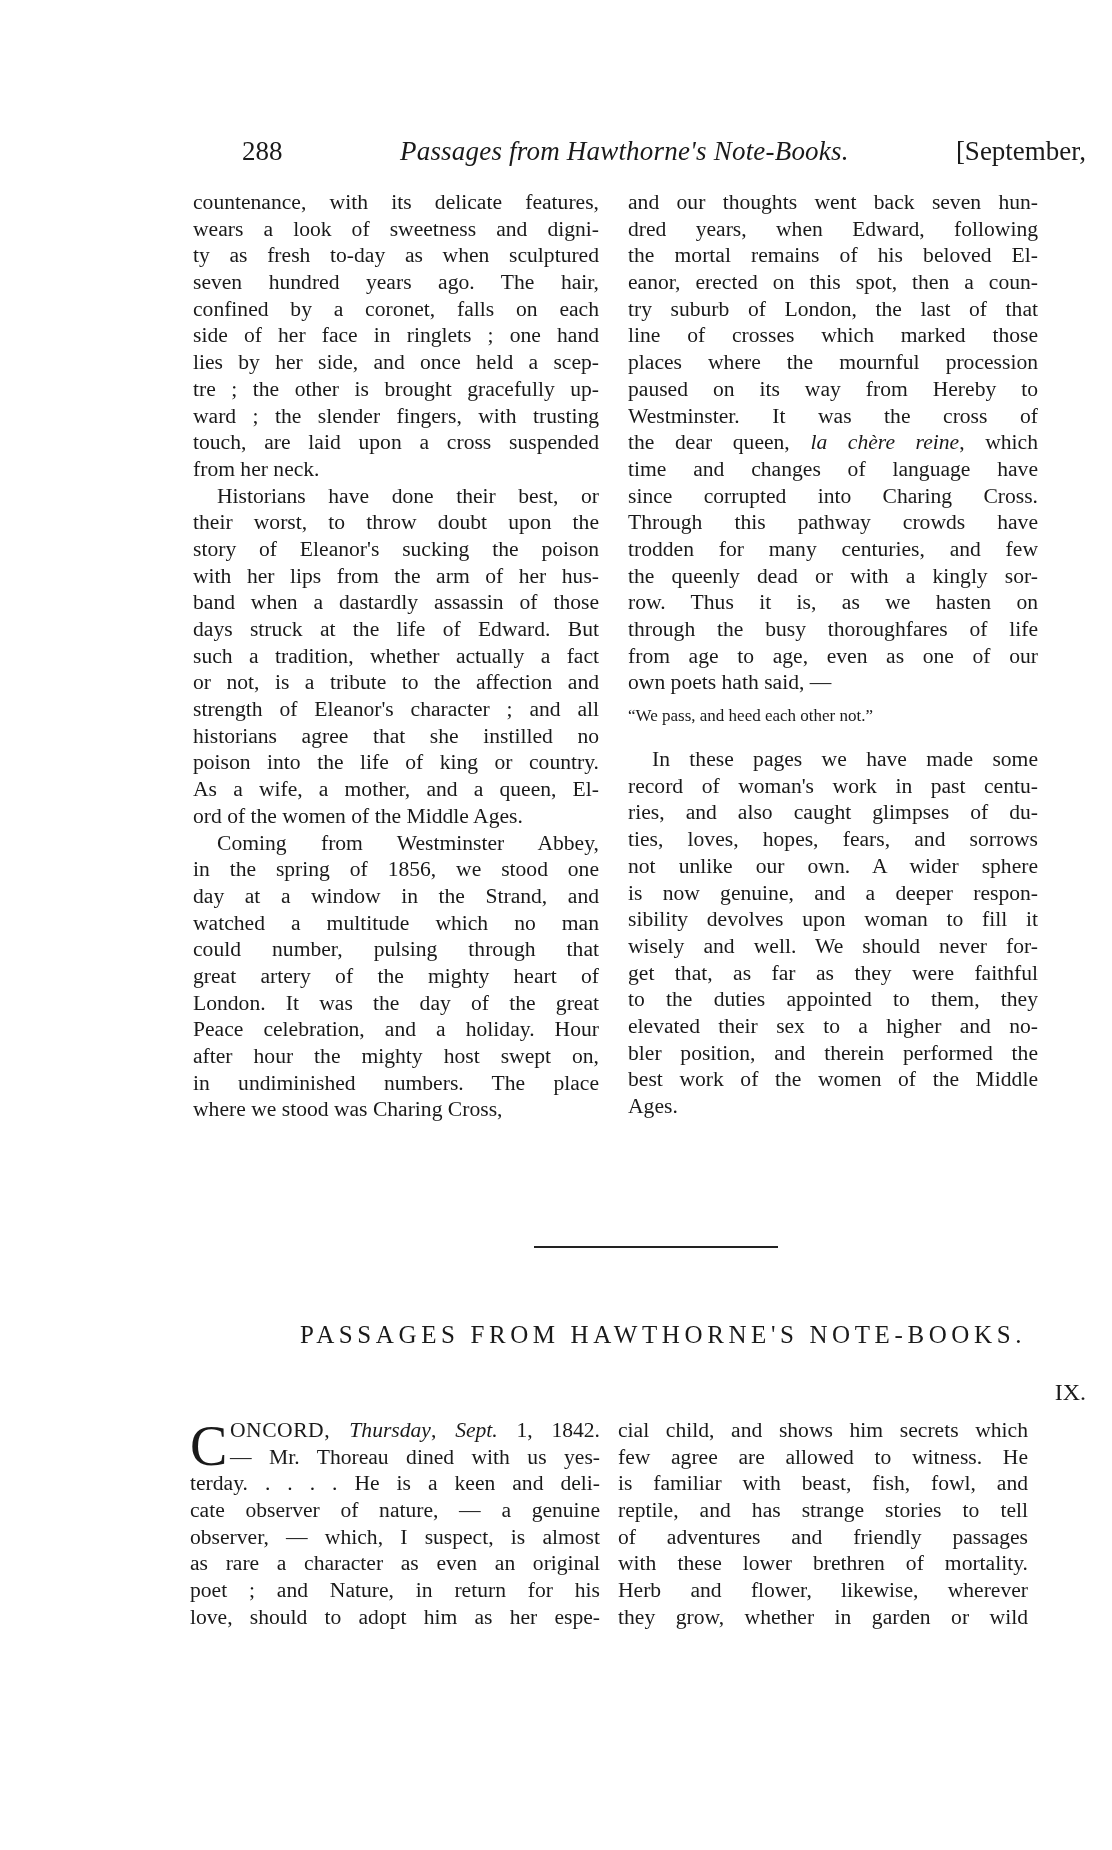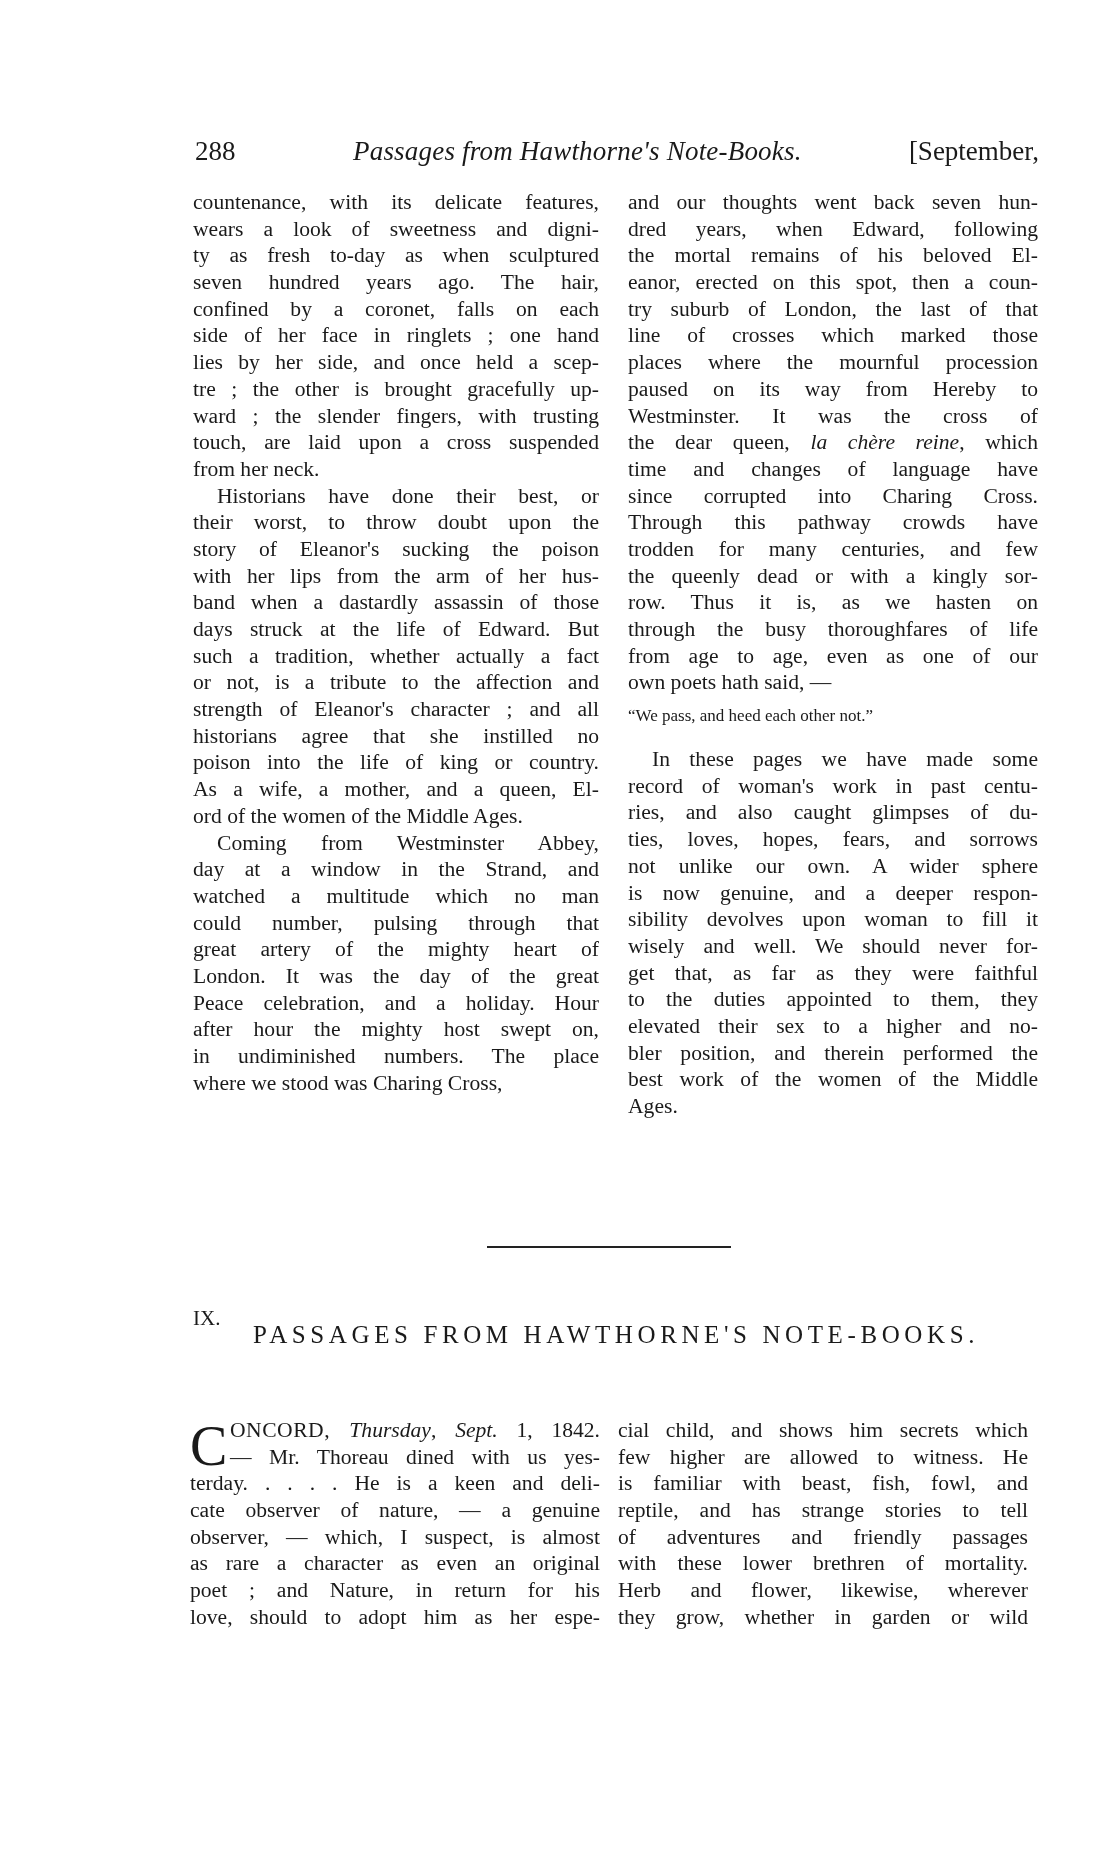--- a/index.html
+++ b/index.html
@@ -1,35 +1,35 @@
 <!DOCTYPE html>
 <html><head>
 <meta charset="utf-8">
 <style>
   html, body { margin: 0; padding: 0; background: #ffffff; }
   body { width: 1112px; height: 1850px; position: relative; overflow: hidden;
          font-family: "Liberation Serif", "DejaVu Serif", serif; color: #1a1a1a; }
-  .abs { position: absolute; }
+  .abs { position: absolute; margin-left: 47px; }
   .running-head { top: 134px; left: 193px; width: 846px; height: 34px; font-size: 27px; line-height: 34px; }
   .running-head .pnum { position: absolute; left: 2px; top: 0; }
   .running-head .rtitle { position: absolute; left: 160px; top: 0; font-style: italic; letter-spacing: 0.2px; }
   .running-head .rmonth { position: absolute; right: 0; top: 0; }
 
   .col { position: absolute; font-size: 21.6px; line-height: 26.7px; text-align: justify; }
   .line { display: block; height: 26.7px; white-space: nowrap; text-align: justify; text-align-last: justify; }
   .line.last { text-align-last: left; }
   .indent { padding-left: 24px; }
   .col-left-top { left: 193px; top: 189px; width: 406px; }
   .col-right-top { left: 628px; top: 189px; width: 410px; }
   .quote { display: block; text-align: left; font-size: 17px; height: 28px; line-height: 28px; margin: 6px 0 16px 0; }
 
   .rule { left: 487px; top: 1246px; width: 244px; height: 2px; background: #222; }
 
   .section-title { left: 193px; top: 1318px; width: 846px; text-align: center; font-size: 25px; letter-spacing: 4.6px; line-height: 34px; }
-  .section-num { left: 193px; top: 1304px; width: 846px; text-align: left; font-size: 21px; line-height: 28px; }
+  .section-num { left: 193px; top: 1378px; width: 846px; text-align: right; font-size: 24px; line-height: 28px; }
 
   .col-left-bot { left: 190px; top: 1417px; width: 410px; }
   .col-right-bot { left: 618px; top: 1417px; width: 410px; }
   .dropcap { position: absolute; left: 0; top: 4px; font-size: 56px; line-height: 50px; }
   .dc-indent { padding-left: 40px; }
   .smallcaps { letter-spacing: 0.5px; }
   i { font-style: italic; }
 </style>
 </head>
 <body>
@@ -59,20 +59,21 @@
     <span class="line">band when a dastardly assassin of those</span>
     <span class="line">days struck at the life of Edward.  But</span>
     <span class="line">such a tradition, whether actually a fact</span>
     <span class="line">or not, is a tribute to the affection and</span>
     <span class="line">strength of Eleanor's character ; and all</span>
     <span class="line">historians agree that she instilled no</span>
     <span class="line">poison into the life of king or country.</span>
     <span class="line">As a wife, a mother, and a queen, El-</span>
     <span class="line last">ord of the women of the Middle Ages.</span>
     <span class="line indent">Coming from Westminster Abbey,</span>
+    <span class="line">in the spring of 1856, we stood one</span>
     <span class="line">day at a window in the Strand, and</span>
     <span class="line">watched a multitude which no man</span>
     <span class="line">could number, pulsing through that</span>
     <span class="line">great artery of the mighty heart of</span>
     <span class="line">London.  It was the day of the great</span>
     <span class="line">Peace celebration, and a holiday.  Hour</span>
     <span class="line">after hour the mighty host swept on,</span>
     <span class="line">in undiminished numbers.  The place</span>
     <span class="line last">where we stood was Charing Cross,</span>
   </div>
@@ -134,20 +135,20 @@
       <span class="line">cate observer of nature, — a genuine</span>
       <span class="line">observer, — which, I suspect, is almost</span>
       <span class="line">as rare a character as even an original</span>
       <span class="line">poet ; and Nature, in return for his</span>
       <span class="line">love, should to adopt him as her espe-</span>
     </div>
 </div>
 
 <div class="col col-right-bot" id="lr">
     <span class="line">cial child, and shows him secrets which</span>
-    <span class="line">few higher are allowed to witness.  He</span>
+    <span class="line">few agree are allowed to witness.  He</span>
     <span class="line">is familiar with beast, fish, fowl, and</span>
     <span class="line">reptile, and has strange stories to tell</span>
     <span class="line">of adventures and friendly passages</span>
     <span class="line">with these lower brethren of mortality.</span>
     <span class="line">Herb and flower, likewise, wherever</span>
     <span class="line">they grow, whether in garden or wild</span>
   </div>
 
 </body></html>

